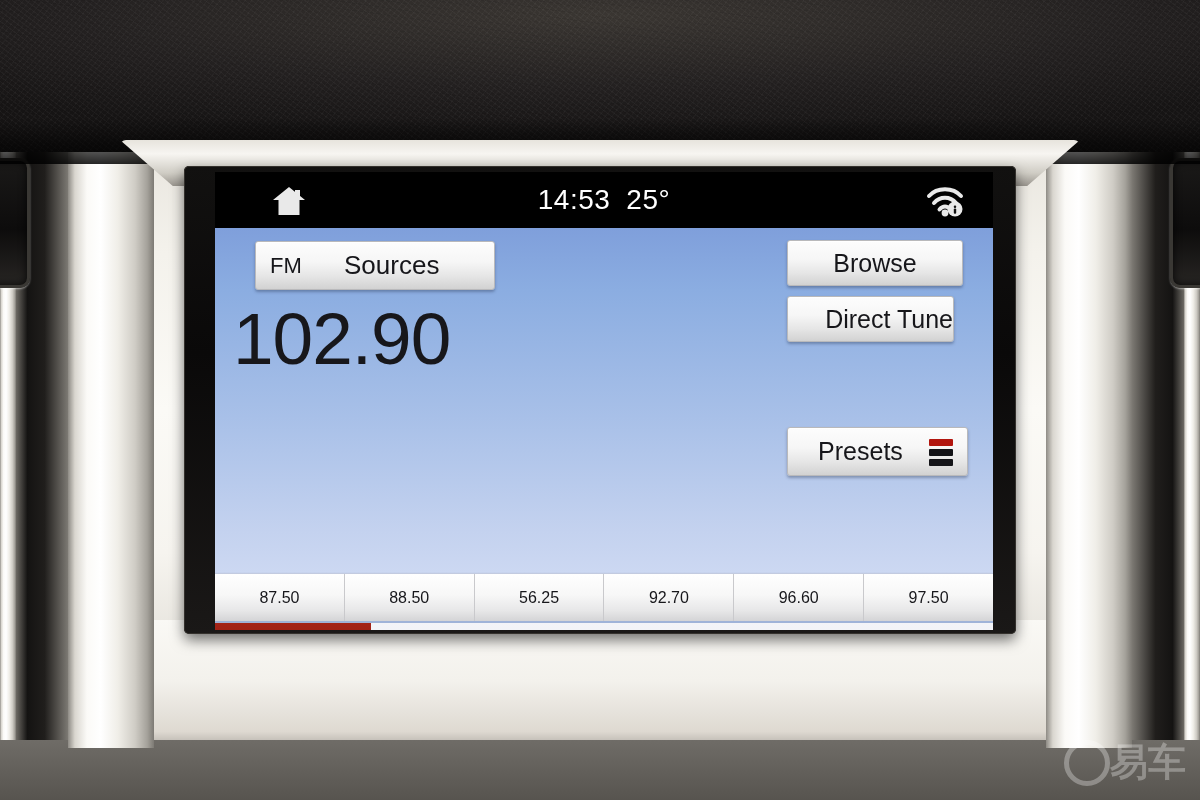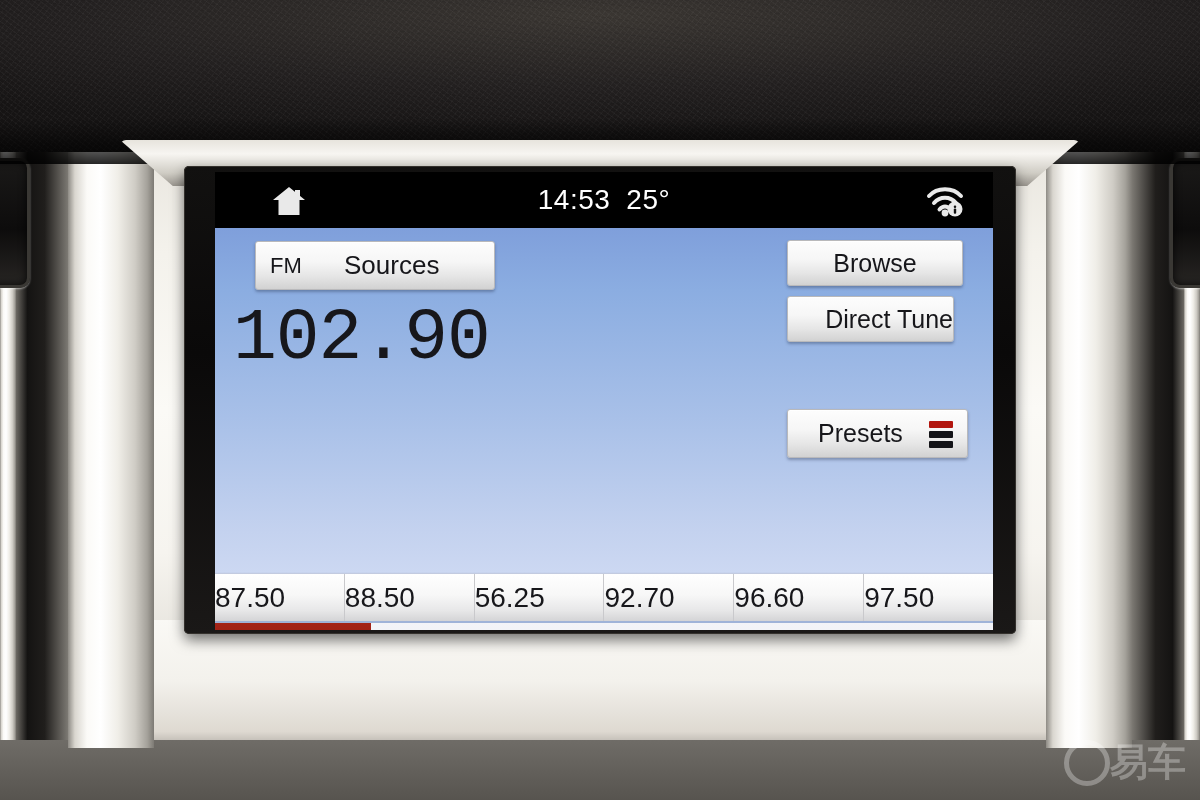--- a/index.html
+++ b/index.html
@@ -128,42 +128,42 @@
     color:#16161a;
     font-size:25px;
   }
   .btn-source{ left:18px; top:13px; width:240px; height:49px;margin-left:22px; }
   .btn-source .fm{ position:absolute; left:14px; font-size:22px; }
   .btn-source .src{ position:absolute; left:88px; font-size:26px; }
 
   .freq{
     position:absolute; left:18px; top:74px;
     font-size:73px; color:#17171b; letter-spacing:-1px; line-height:1;
-    font-family:Liberation Mono, monospace;
+    font-family:Liberation Sans, sans-serif;
   }
 
   .btn-browse{ left:572px; top:12px; width:176px; height:46px; justify-content:center; }
   .btn-direct { left:572px; top:68px; width:167px; height:46px; justify-content:flex-end; }
-  .btn-presets{ left:572px; top:181px; width:181px; height:49px; justify-content:center; }
+  .btn-presets{ left:572px; top:199px; width:181px; height:49px; justify-content:center; }
   .btn-presets .plabel{ margin-right:34px; }
   .preset-bars{ position:absolute; right:14px; top:11px; width:24px; height:27px;
                 display:flex; flex-direction:column; justify-content:space-between; }
   .preset-bars i{ display:block; height:7px; width:100%; border-radius:1px; }
 
   
   .presets-row{
     position:absolute; left:0; top:401px; width:778px; height:48px;
     display:flex;
     background:linear-gradient(to bottom,#ffffff 0%, #f7f7f7 45%, #e7e7e8 78%, #d4d4d6 100%);
     border-top:1px solid #c3cbe0;
     box-shadow:0 2px 3px rgba(20,30,60,.3);
   }
   .preset-cell{
-    flex:1; display:flex; align-items:center; 
-    font-size:28px; color:#17171b;
+    flex:1; display:flex; align-items:center; justify-content:center;
+    font-size:16px; color:#17171b;
     border-right:1px solid #c9c9cc;
   }
   .preset-cell:last-child{ border-right:none; }
 
   
   .navbar{
     position:absolute; left:0; top:449px; width:778px; height:86px;
     display:flex;
     background:linear-gradient(to bottom,#f3f4f8 0%, #eceef4 40%, #e2e5ed 78%, #d7dae4 100%);
     border-top:2px solid #9fb3d8;

